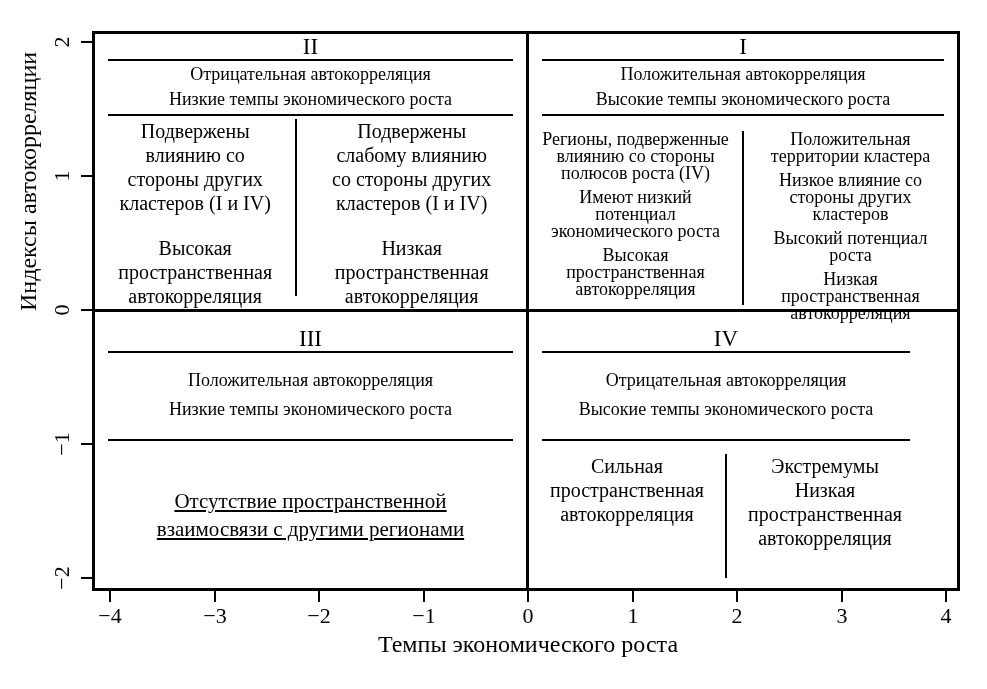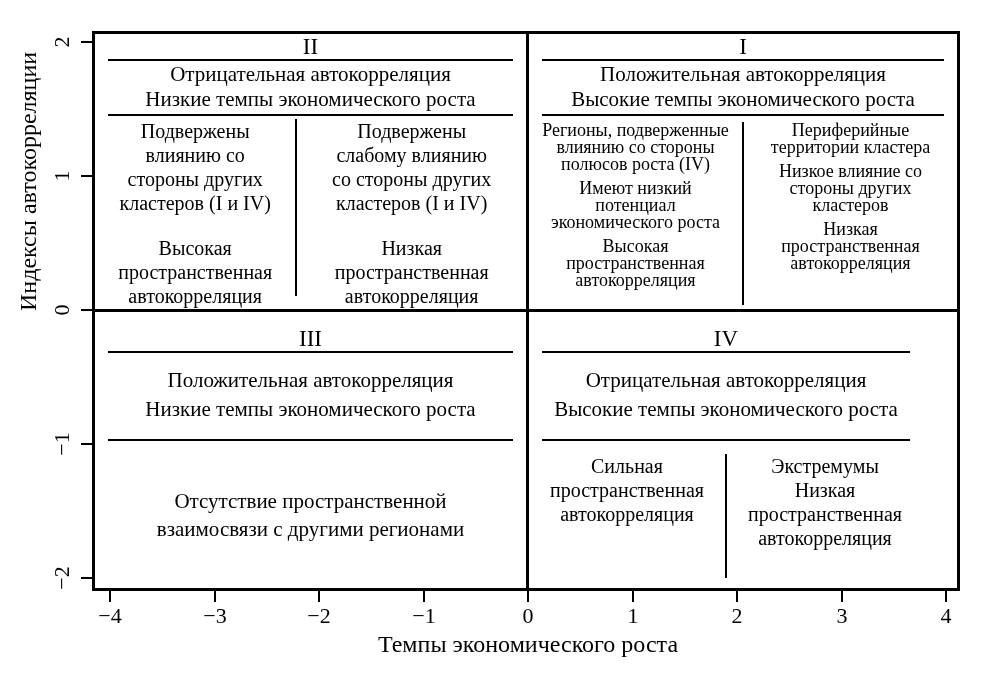--- a/index.html
+++ b/index.html
@@ -15,38 +15,38 @@
   
   .quad{position:absolute;display:flex;flex-direction:column;text-align:center;box-sizing:border-box;}
   .q2{left:95px;top:34px;width:431px;height:269px;}
   .q1{left:529px;top:34px;width:428px;height:275px;}
   .q3{left:95px;top:312px;width:431px;height:276px;}
   .q4{left:529px;top:312px;width:394px;height:276px;}
 
   .q-title{font-size:23px;line-height:24px;padding-top:1px;flex:none;}
   .quad-bottom .q-title{padding-top:15px;}
   .q-rule{height:2px;background:#000;margin:0 13px;flex:none;}
-  .q-head{font-size:21px;line-height:25px;padding:1px 0 2px;flex:none;}
+  .q-head{font-size:18px;line-height:25px;padding:1px 0 2px;flex:none;}
   .quad-bottom .q-head{line-height:29px;padding:13px 0 15px;}
 
   .q-body{flex:1;display:flex;min-height:0;}
   .col{flex:1;display:flex;flex-direction:column;align-items:center;min-width:0;}
   .col-divider{width:2px;background:#000;flex:none;}
   .para{white-space:pre-line;}
 
   .q2 .q-body{font-size:20px;line-height:24px;padding-top:3px;}
   .q2 .col-a{flex:0 0 46.5%;}
   .q2 .para + .para{margin-top:21px;}
   .q2 .col-divider{margin-bottom:7px;}
 
-  .q1 .q-body{font-size:18px;line-height:17px;padding-top:6px;}
+  .q1 .q-body{font-size:18px;line-height:17px;padding-top:15px;}
   .q1 .para + .para{margin-top:7px;}
   .q1 .col-divider{margin-bottom:4px;}
 
-  .q3 .q-body{font-size:21px;line-height:28px;align-items:center;justify-content:center;}
+  .q3 .q-body{font-size:21px;line-height:28px;align-items:center;justify-content:center;text-decoration:underline;}
 
   .q4 .q-body{font-size:20px;line-height:24px;padding-top:13px;}
   .q4 .para + .para{margin-top:0;}
   .q4 .col-divider{margin-bottom:10px;}
 
   
   .x-tick{position:absolute;top:591px;width:2px;height:11px;background:#000;}
   .y-tick{position:absolute;left:81px;width:11px;height:2px;background:#000;}
   .x-tick-label{position:absolute;top:604px;transform:translateX(-50%);
                 font-size:22px;line-height:24px;white-space:nowrap;}
@@ -129,25 +129,27 @@
 полюсов роста (IV)</div>
         <div class="para">Имеют низкий
 потенциал
 экономического роста</div>
         <div class="para">Высокая
 пространственная
 автокорреляция</div>
       </div>
       <div class="col-divider"></div>
       <div class="col">
-        <div class="para">Периферийные
+        <div class="para">Положительная
 территории кластера</div>
         <div class="para">Низкое влияние со
 стороны других
 кластеров</div>
+        <div class="para">Высокий потенциал
+роста</div>
         <div class="para">Низкая
 пространственная
 автокорреляция</div>
       </div>
     </div>
   </div>
 
   <div class="quad q3 quad-bottom">
     <div class="q-title">III</div>
     <div class="q-rule"></div>

